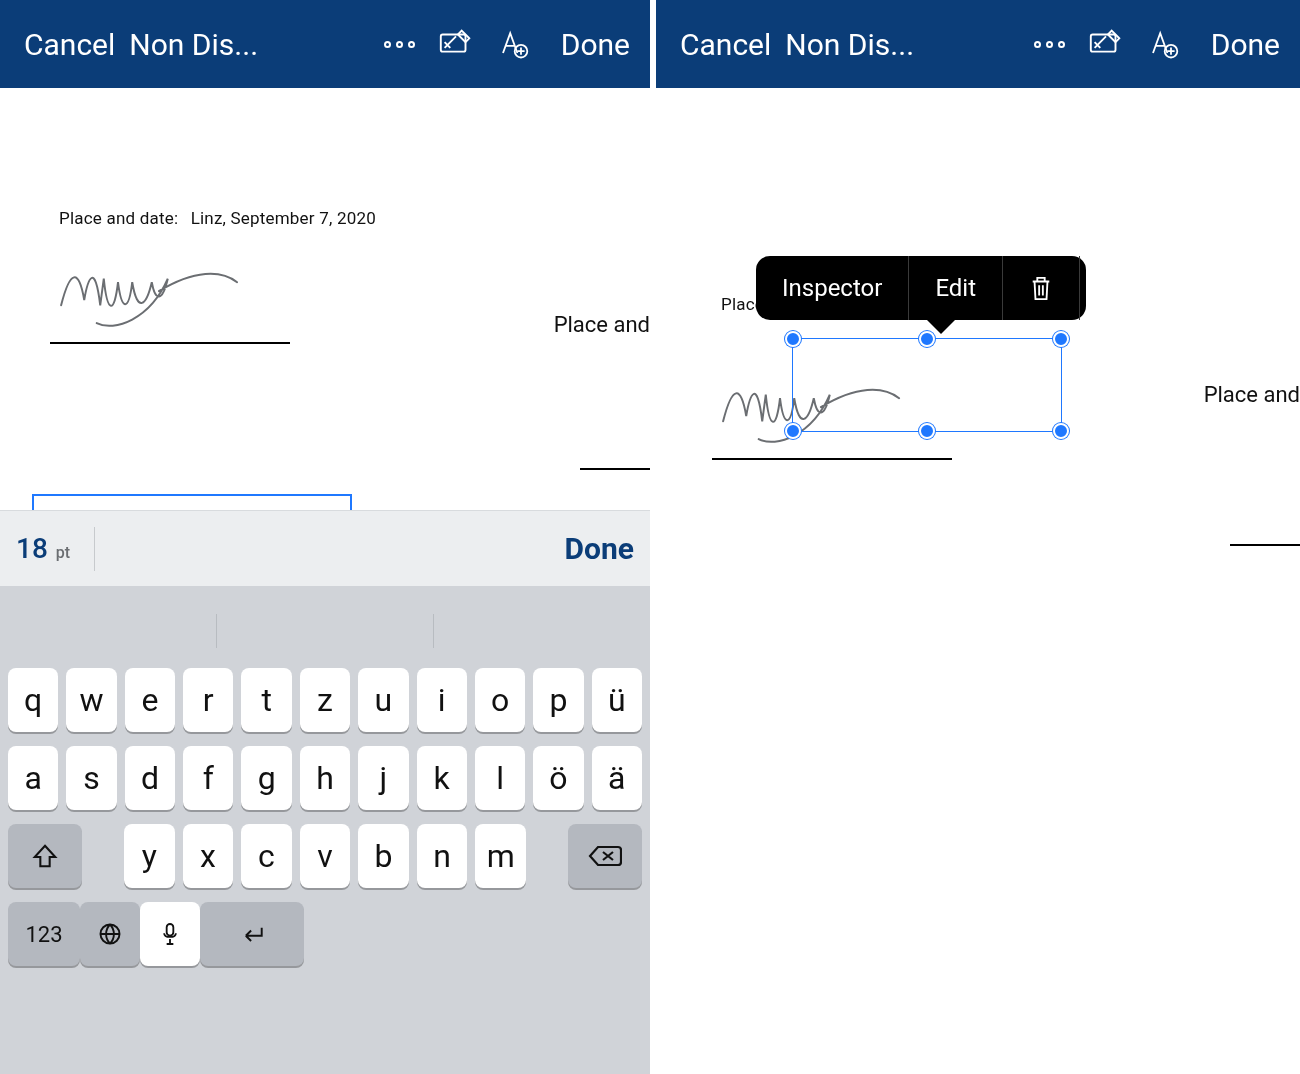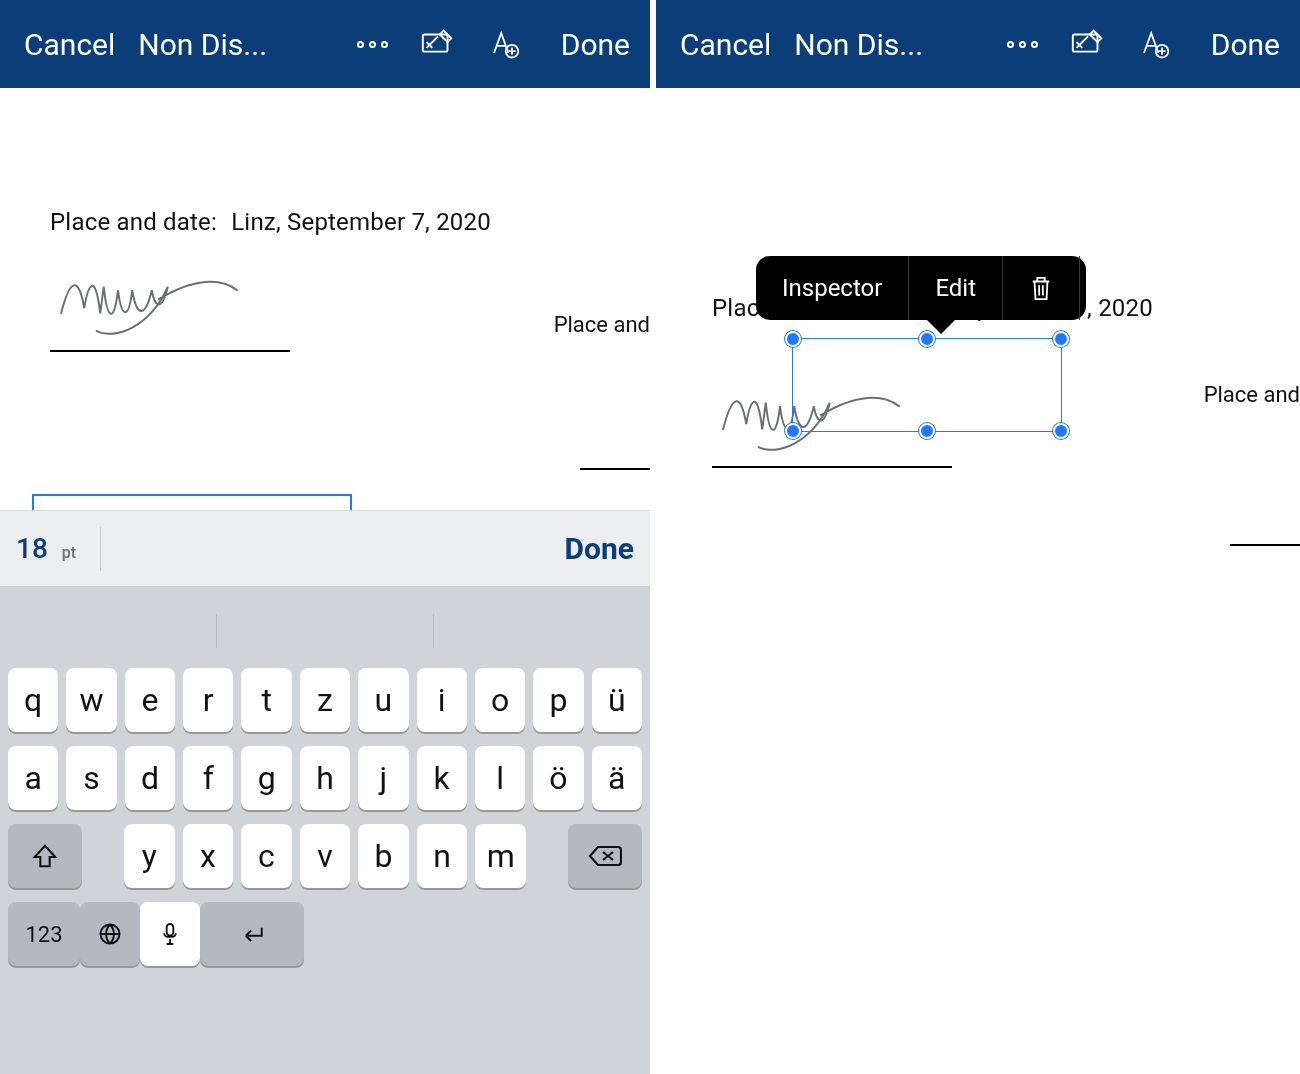--- a/index.html
+++ b/index.html
@@ -20,21 +20,21 @@
   .pane + .pane { border-left: 6px solid #fff; }
 
   
   .navbar {
     height: 88px;
     background: #0b3d78;
     display: flex;
     align-items: center;
     padding: 0 20px 0 24px;
     color: #fff;
-    gap: 23px;
+    gap: 14px;
   }
   .nav-text { font-size: 30px; font-weight: 400; }
   .nav-title { font-weight: 400; }
   .nav-spacer { flex: 1 1 auto; }
   .nav-icon { width: 42px; height: 42px; display: flex; align-items: center; justify-content: center; }
   .nav-icon svg { stroke: #fff; fill: none; stroke-width: 2; }
   .dots { display: flex; gap: 5px; }
   .dots span { width: 7px; height: 7px; border: 2px solid #fff; border-radius: 50%; }
 
   
@@ -42,23 +42,24 @@
     position: relative;
     background: #fff;
     height: calc(100% - 88px);
   }
   .doc-content {
     position: relative;
     padding-top: 120px;
     padding-left: 50px;
   }
   .place-line {
-    font-size: 24px;
+    font-size: 17px;
     color: #111;
     letter-spacing: .2px;
+    margin-left: 9px;
   }
   .place-label { margin-right: 8px; }
   .place-right {
     position: absolute;
     right: 0;
     top: 224px;
     font-size: 22px;
     color: #111;
     white-space: nowrap;
   }
@@ -108,21 +109,21 @@
     background: #eceef0;
     border-top: 1px solid #d8dbde;
     display: flex;
     align-items: center;
     padding: 0 16px;
     font-size: 28px;
   }
   .kb-acc .font-size {
     color: #0b3d78;
     font-weight: 500;
-    display: flex; align-items: baseline; gap: 14px;
+    display: flex; align-items: baseline; gap: 8px;
   }
   .kb-acc .font-size .unit { font-size: 16px; color: #6b6e72; }
   .kb-acc .sep {
     width: 1px; height: 44px; background: #c7cacd; margin-left: 24px;
   }
   .kb-acc .spacer { flex: 1; }
   .kb-acc .done {
     color: #0b3d78; font-weight: 700; font-size: 30px;
   }
 

